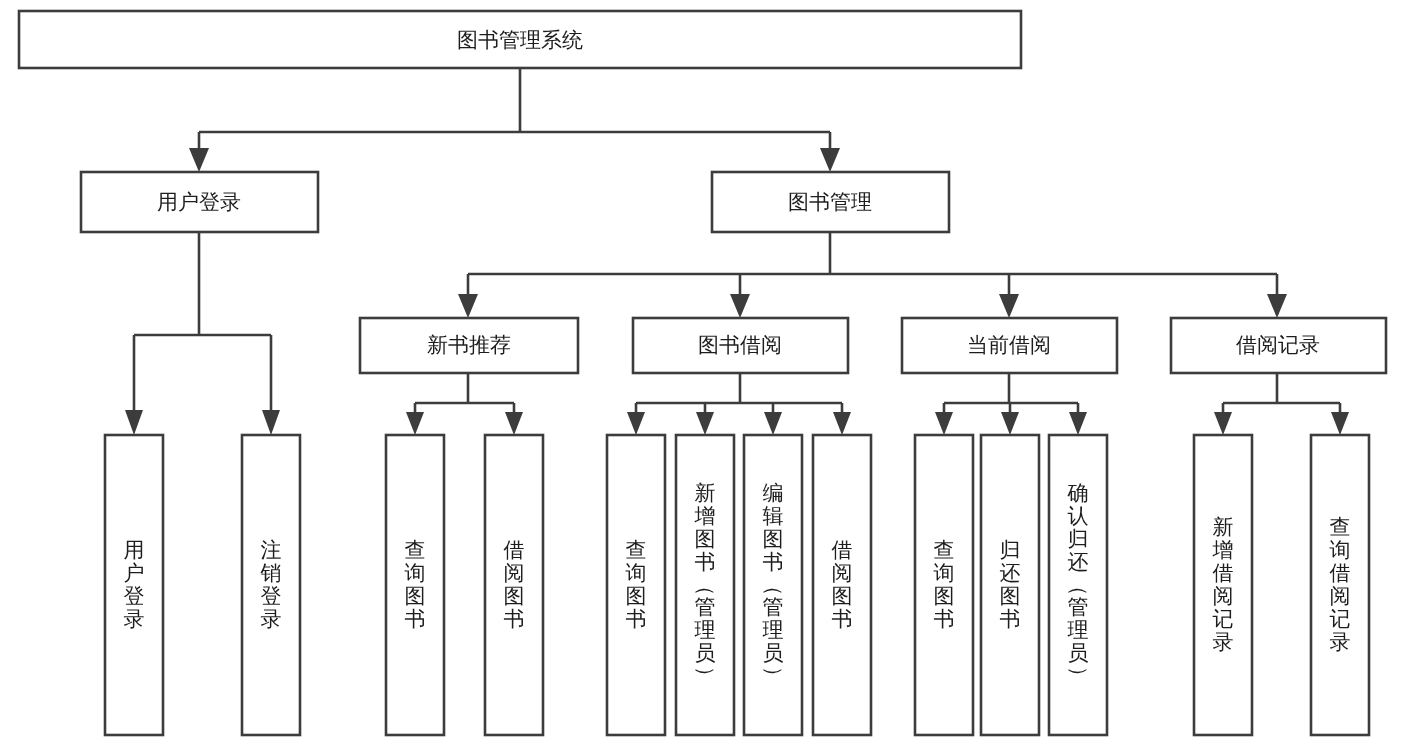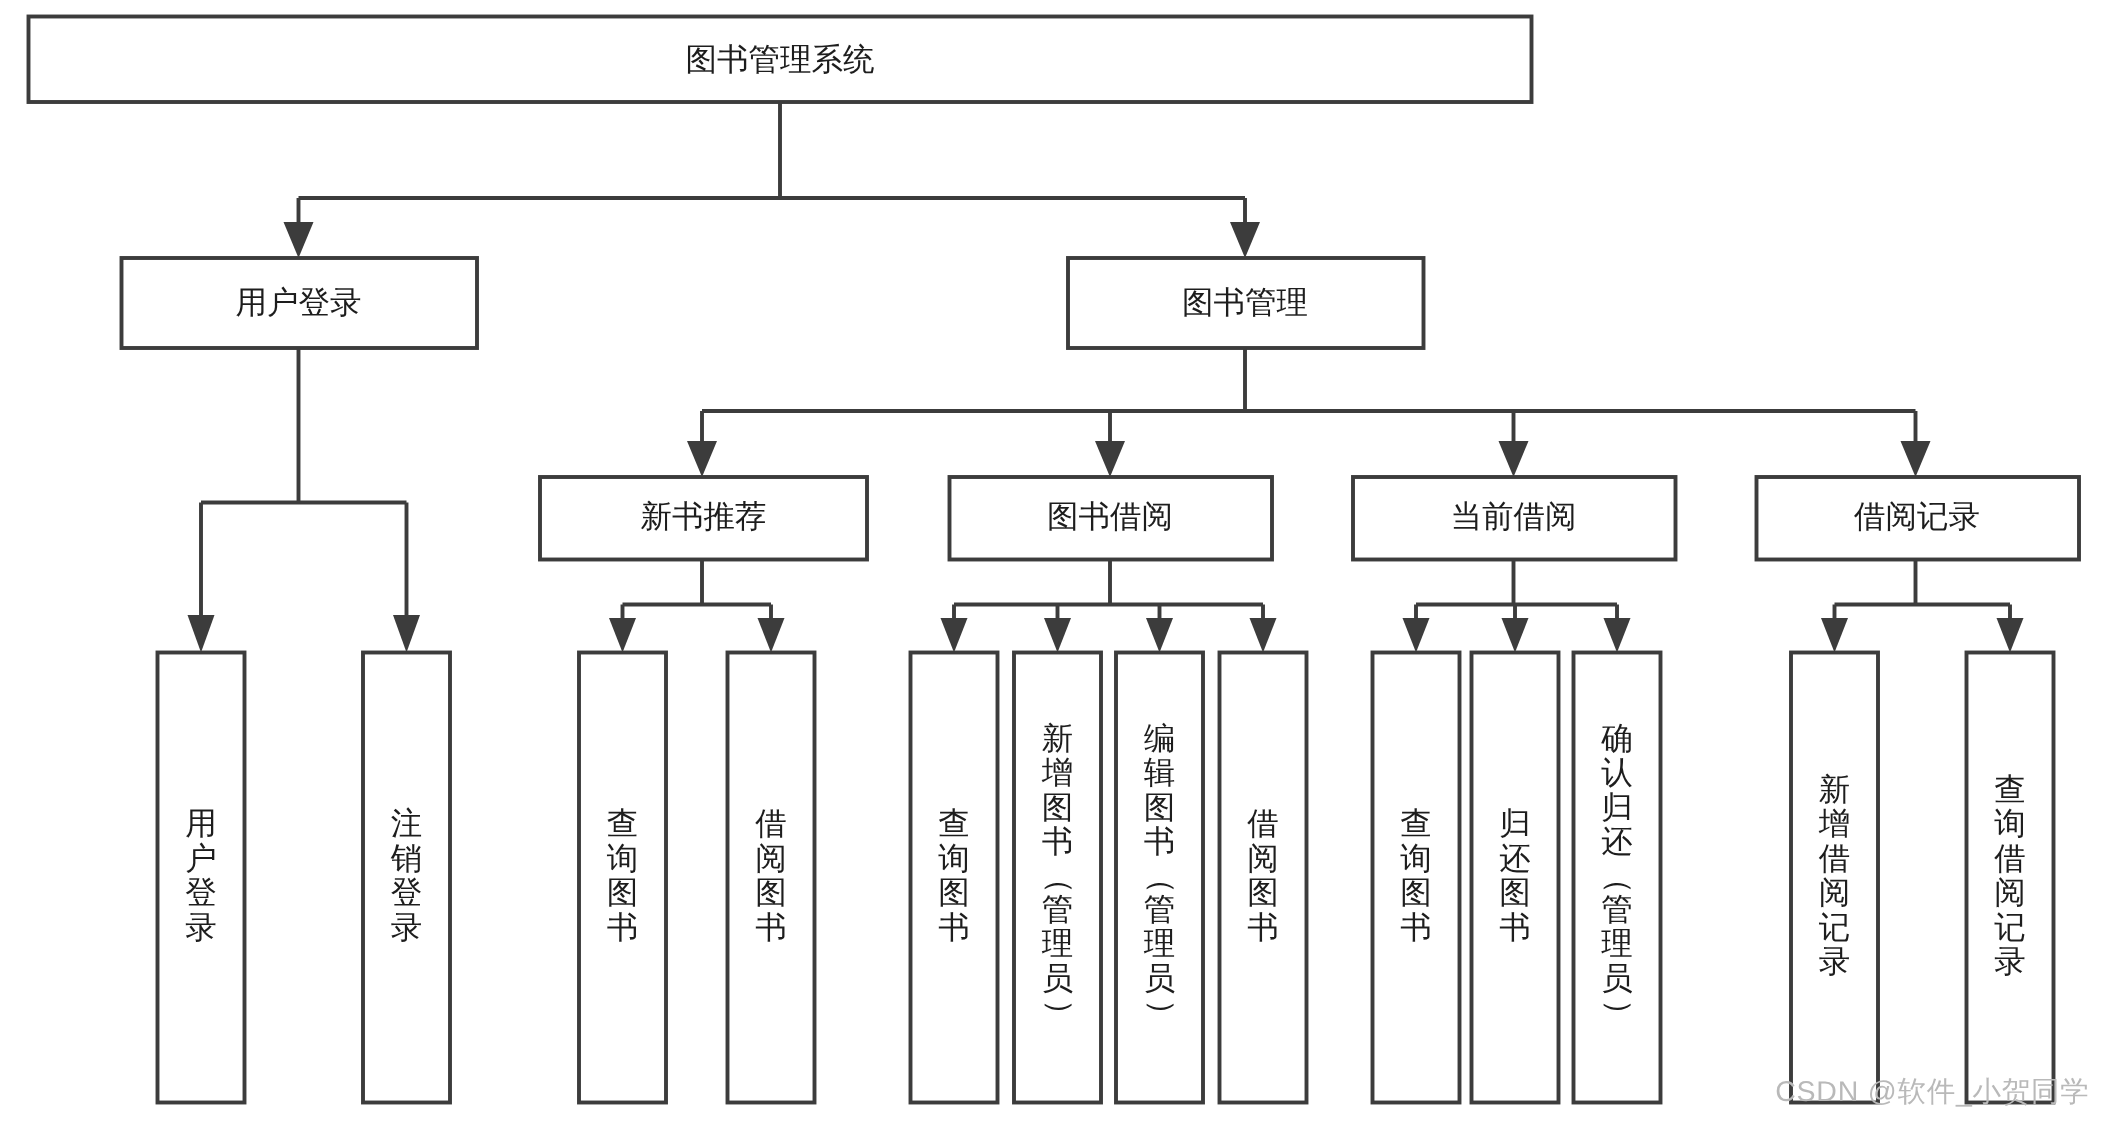--- a/index.html
+++ b/index.html
@@ -298,14 +298,13 @@
     </div>
   <div class="vlabel-wrap" style="left:1311px; top:435px; width:58px; height:300px;">
       <span class="vchar">查</span>
       <span class="vchar">询</span>
       <span class="vchar">借</span>
       <span class="vchar">阅</span>
       <span class="vchar">记</span>
       <span class="vchar">录</span>
     </div>
 
-  <div class="watermark">CSDN @软件_小贺同学</div>
 </div>
 
 </body></html>

